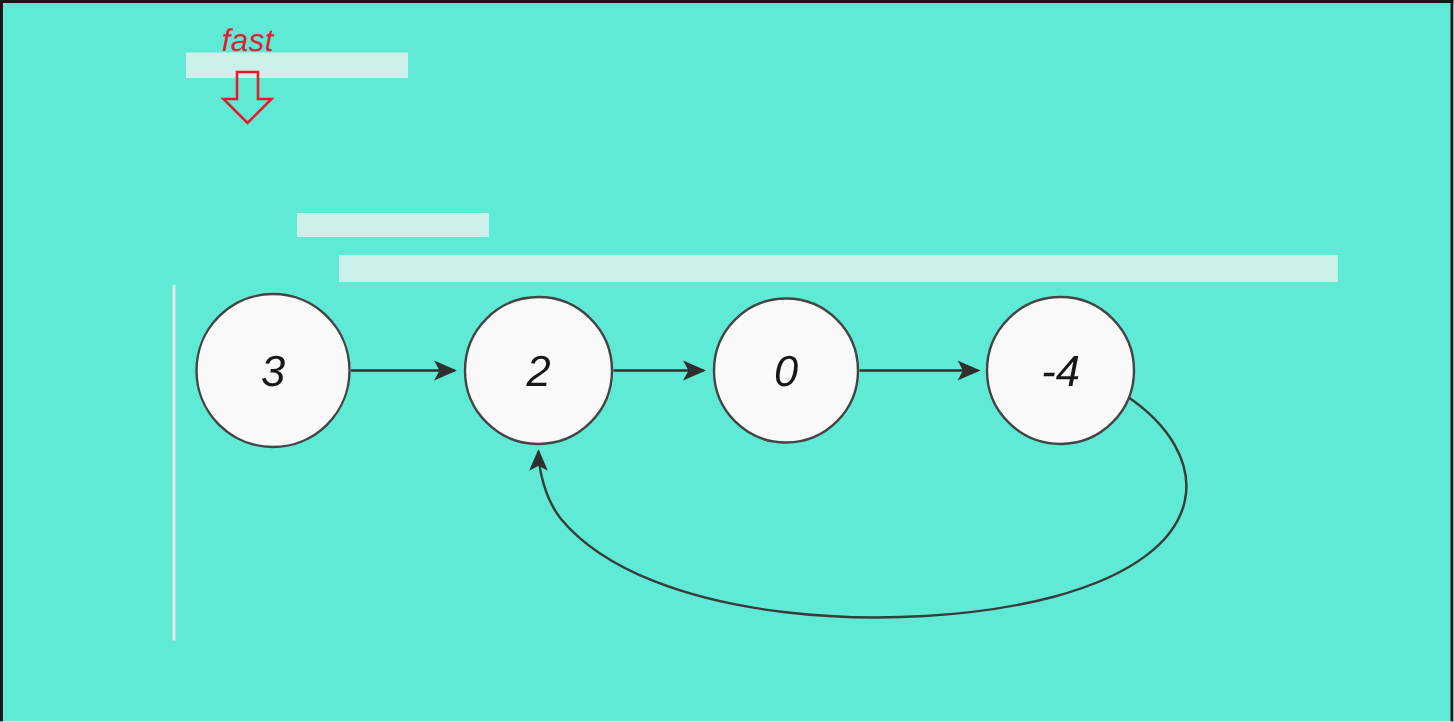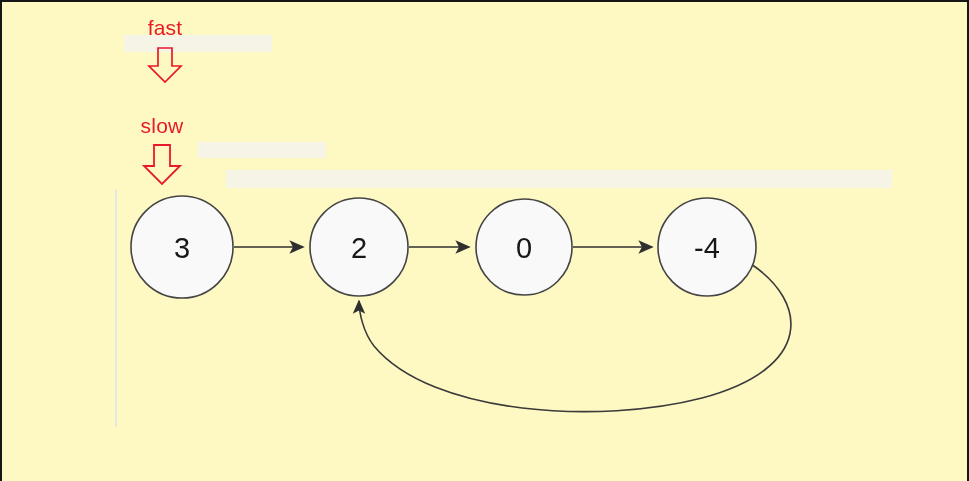--- a/index.html
+++ b/index.html
@@ -4,27 +4,28 @@
 <style>
   html, body {
     margin: 0;
     padding: 0;
     background: #ffffff;
   }
   #canvas {
     position: relative;
     width: 969px;
     height: 481px;
-    background: #fef9c3;
+    background: #5eead4;
     overflow: hidden;
     font-family: "Liberation Sans", sans-serif;
     box-sizing: border-box;
     border-top: 2px solid #161616;
     border-left: 2px solid #161616;
     border-right: 2px solid #161616;
+    font-style: italic;
   }
   
   .ghost-band {
     position: absolute;
     background: #f1f1f1;
     opacity: 0.75;
   }
   .divider-v {
     position: absolute;
     left: 113px;
@@ -96,28 +97,20 @@
 
   <div class="pointer" id="pointer-fast">
     <div class="pointer-label">fast</div>
     <div class="pointer-arrow">
       <svg width="44" height="44" viewBox="0 0 44 44" aria-hidden="true">
         <path d="M15 6 H29 V24 H38 L22 40 L6 24 H15 Z" fill="none" stroke="#e8192c" stroke-width="1.7" stroke-linejoin="miter"></path>
       </svg>
     </div>
   </div>
 
-  <div class="pointer" id="pointer-slow">
-    <div class="pointer-label">slow</div>
-    <div class="pointer-arrow">
-      <svg width="48" height="48" viewBox="0 0 48 48" aria-hidden="true">
-        <path d="M16 5 H32 V26 H42 L24 44 L6 26 H16 Z" fill="none" stroke="#e8192c" stroke-width="1.8" stroke-linejoin="miter"></path>
-      </svg>
-    </div>
-  </div>
 
   <svg class="layer" viewBox="0 0 969 481">
     <defs>
       <marker id="arrowhead" markerWidth="9" markerHeight="9" refX="8" refY="4.5" orient="auto" markerUnits="strokeWidth">
         <path d="M0,0.6 L9,4.5 L0,8.4 L2.1,4.5 Z" fill="#2f2f2f"></path>
       </marker>
       <marker id="arrowhead-curve" markerWidth="9" markerHeight="9" refX="8" refY="4.5" orient="auto" markerUnits="strokeWidth">
         <path d="M0,0.6 L9,4.5 L0,8.4 L2.1,4.5 Z" fill="#2f2f2f"></path>
       </marker>
     </defs>

